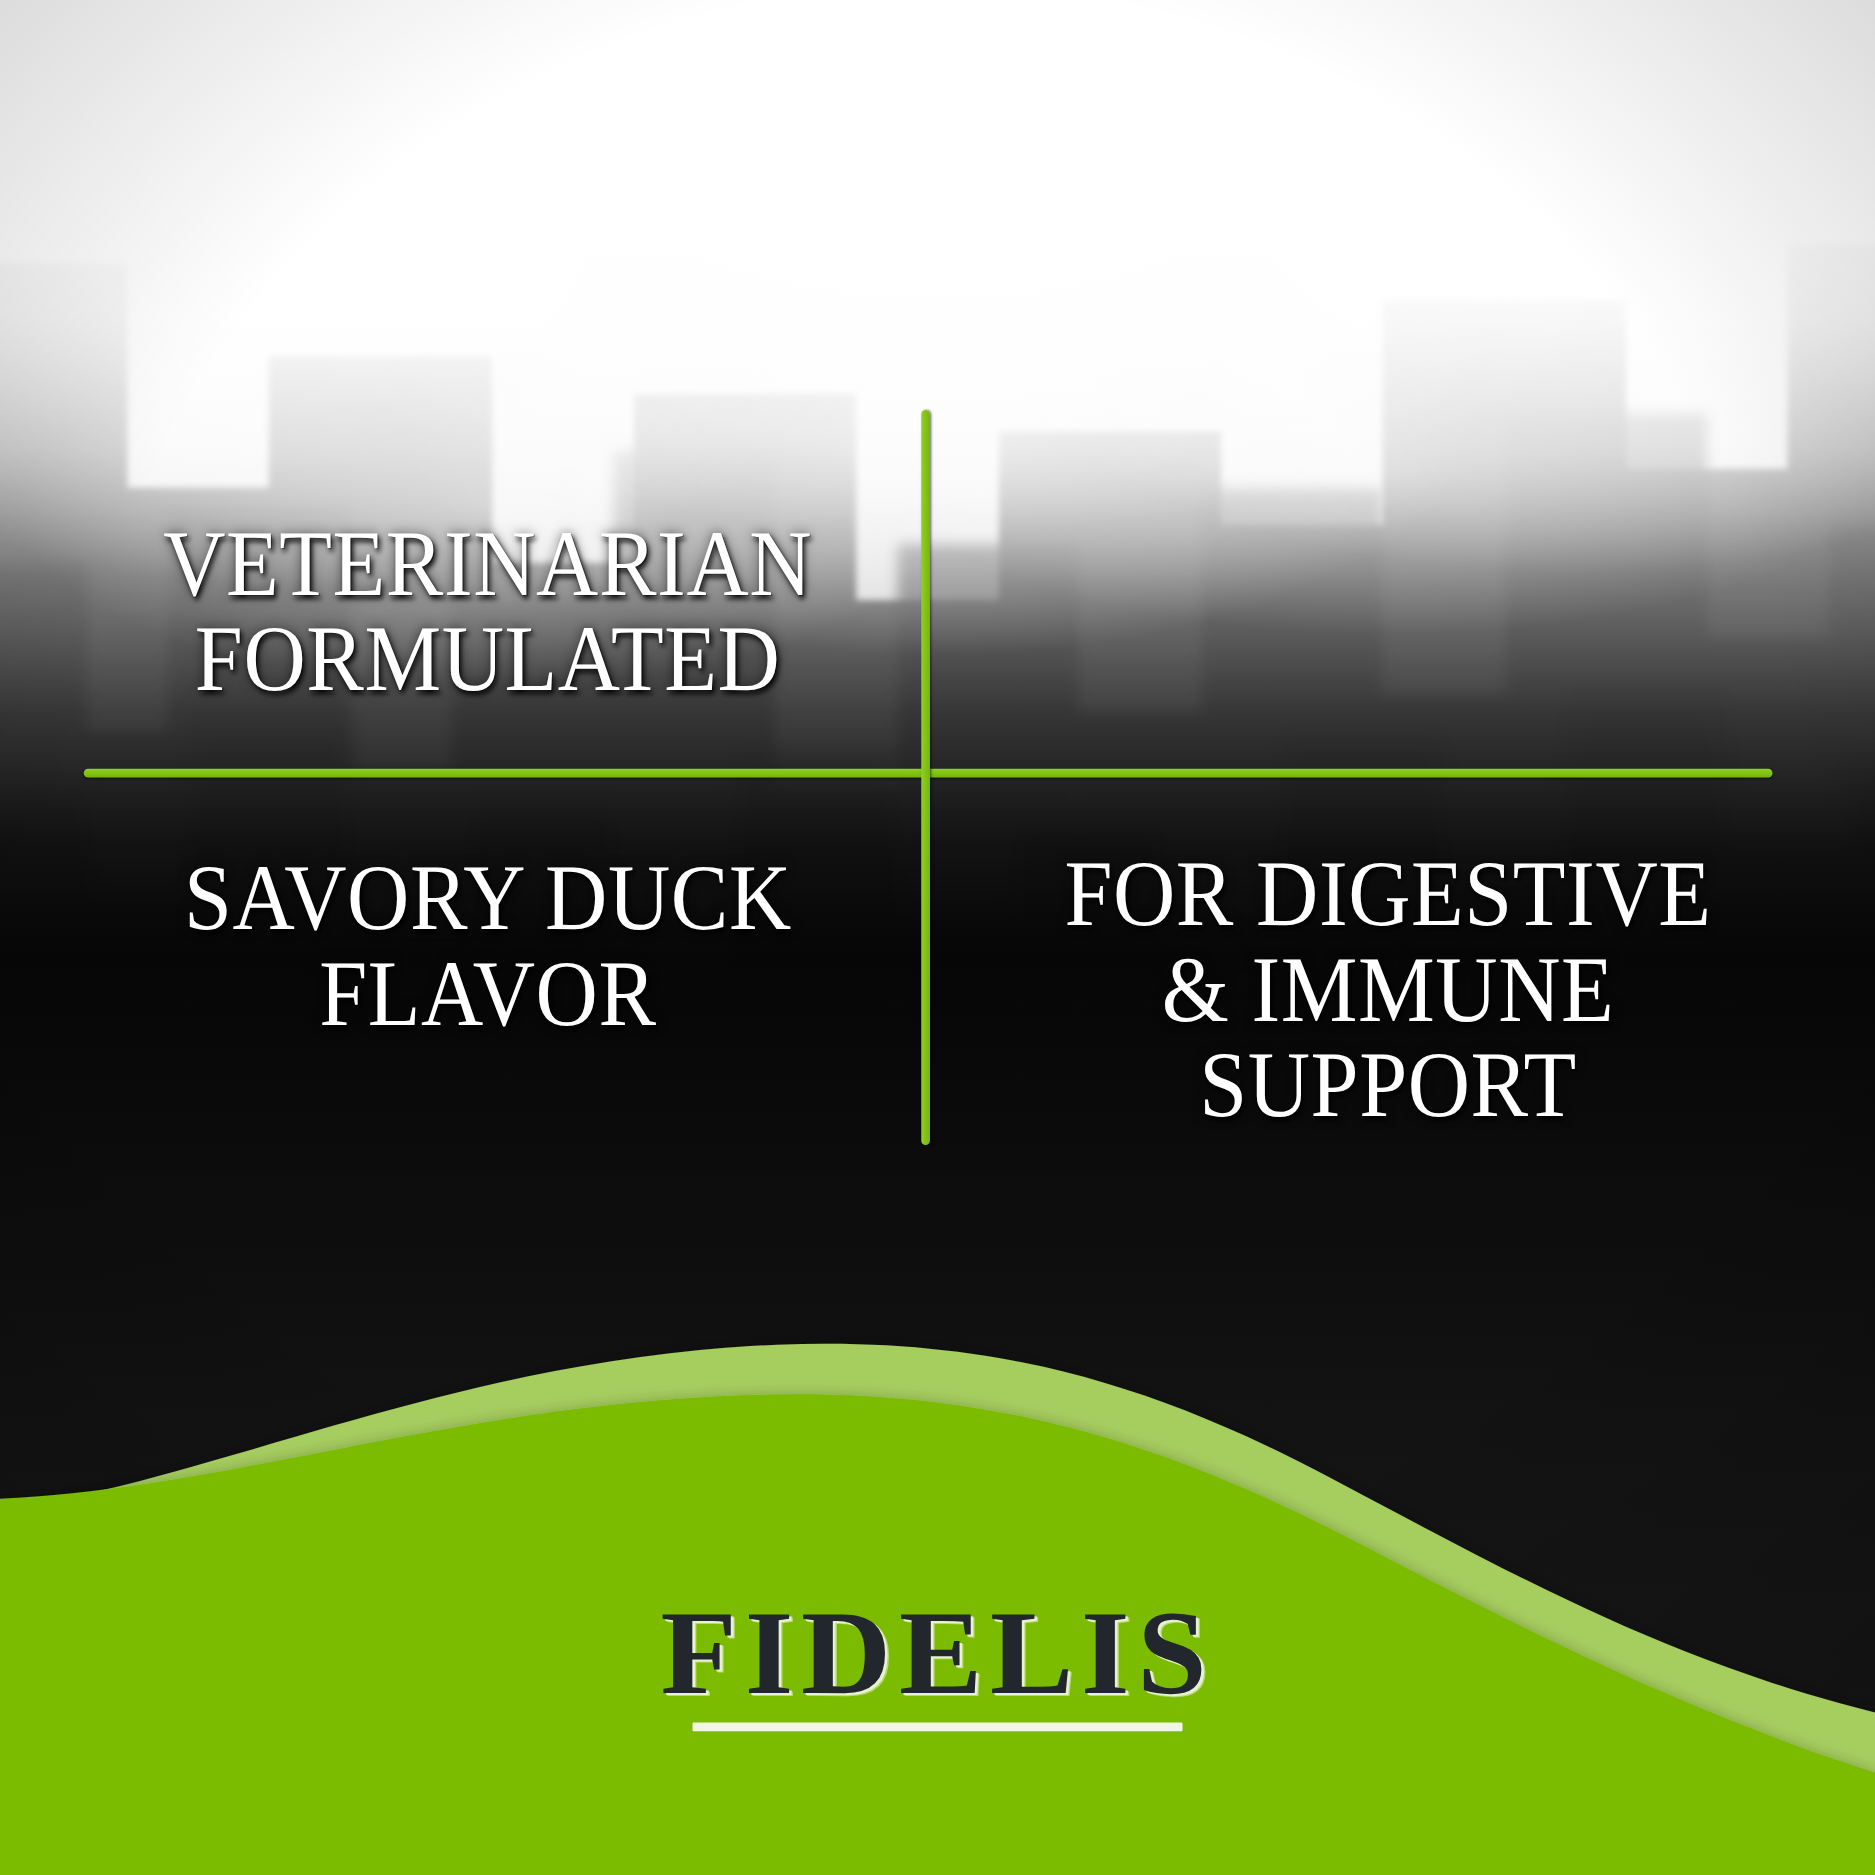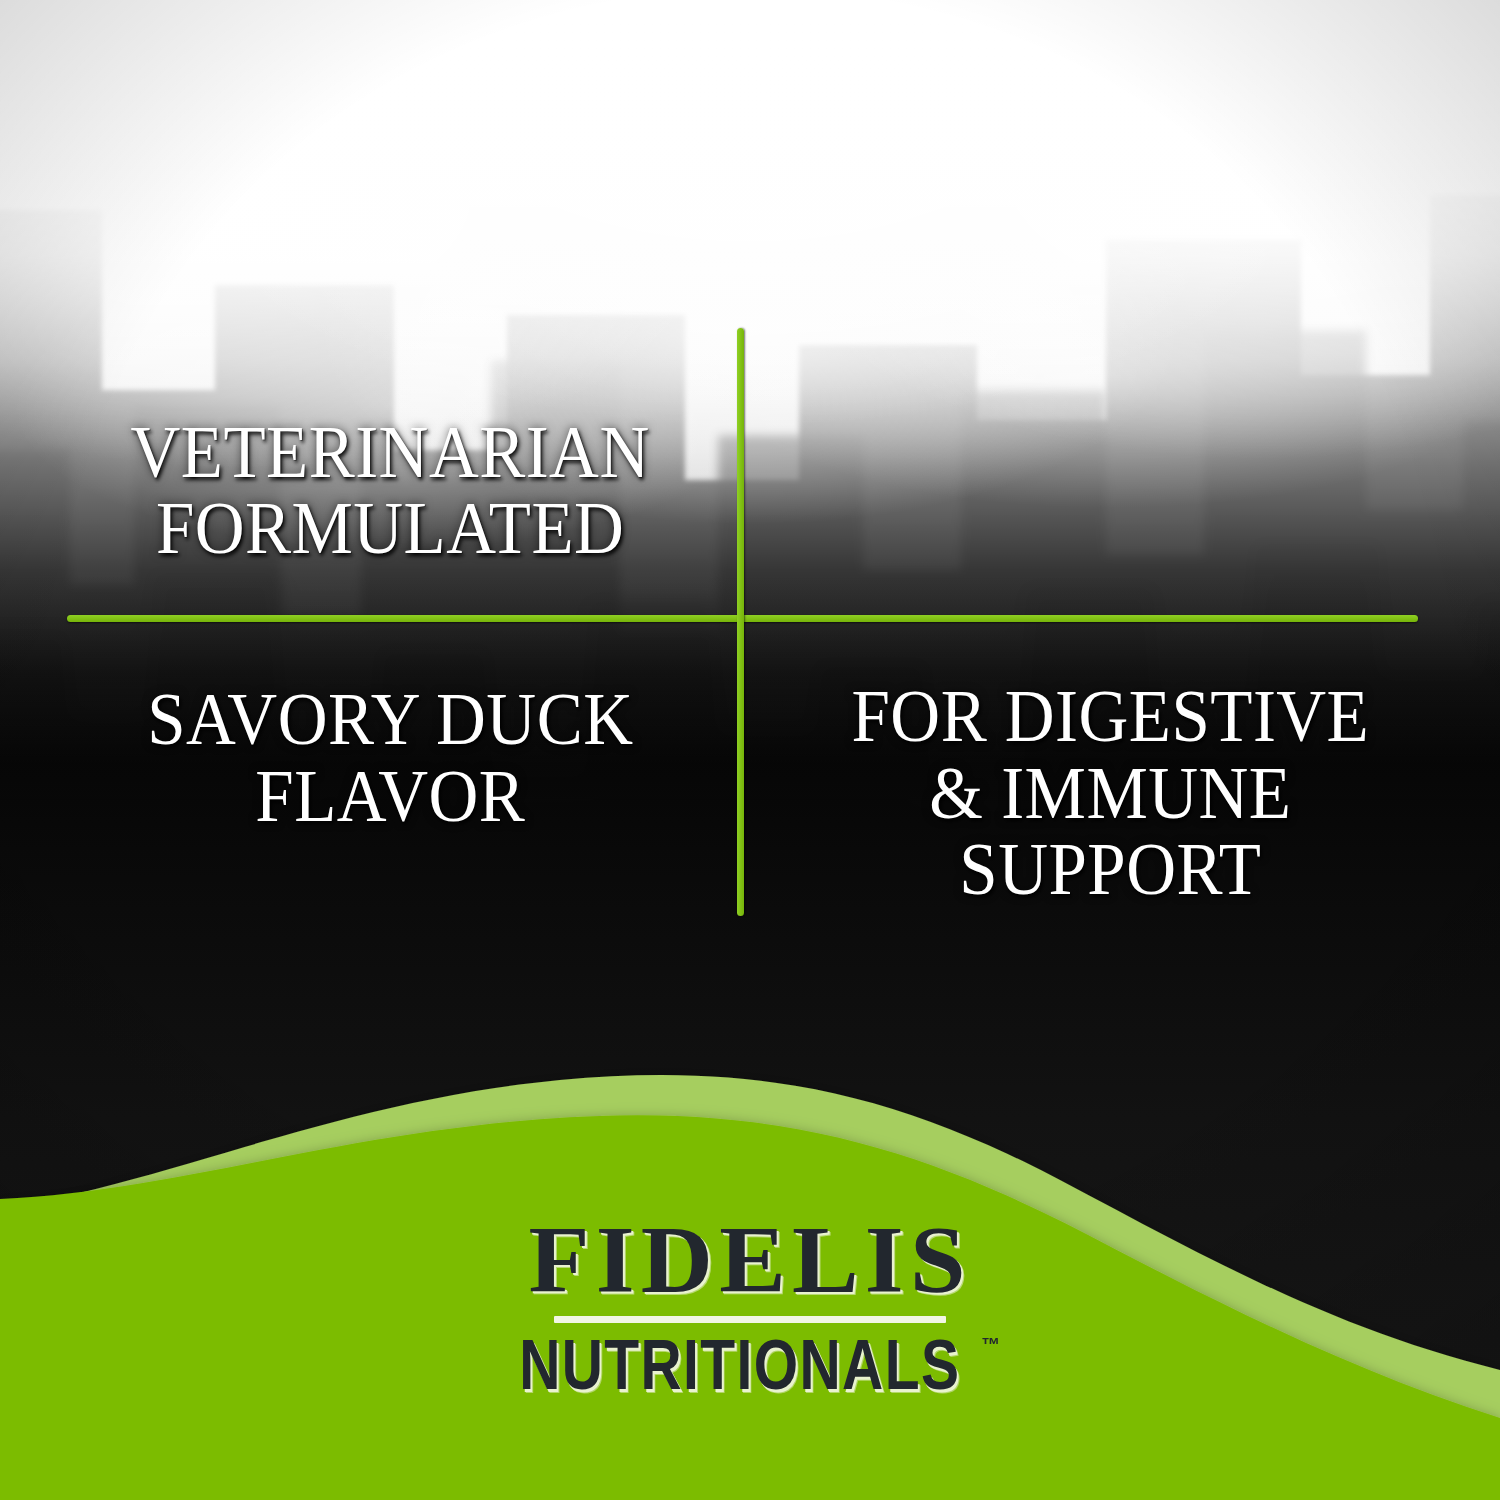--- a/index.html
+++ b/index.html
@@ -426,19 +426,15 @@
 
       <path filter="url(#waveshadow)" d="M0,167 C150,150 330,62 560,40 C760,21 900,56 1060,140 C1200,214 1330,288 1500,330 L1500,460 L0,460 Z" fill="#a6ce5f"></path>
 
       <path filter="url(#waveshadow2)" d="M0,159 C190,150 360,84 600,76 C800,69 940,118 1090,196 C1220,264 1350,330 1500,378 L1500,460 L0,460 Z" fill="#7cbc04"></path>
     </svg>
   </div>
 
   <div class="logo">
     <div class="logo-word">FIDELIS</div>
     <div class="logo-rule"></div>
-    <div class="logo-sub-wrap">
-      <div class="logo-sub">NUTRITIONALS</div>
-      <div class="logo-tm">™</div>
-    </div>
   </div>
 
 </div>
 
 </body></html>

